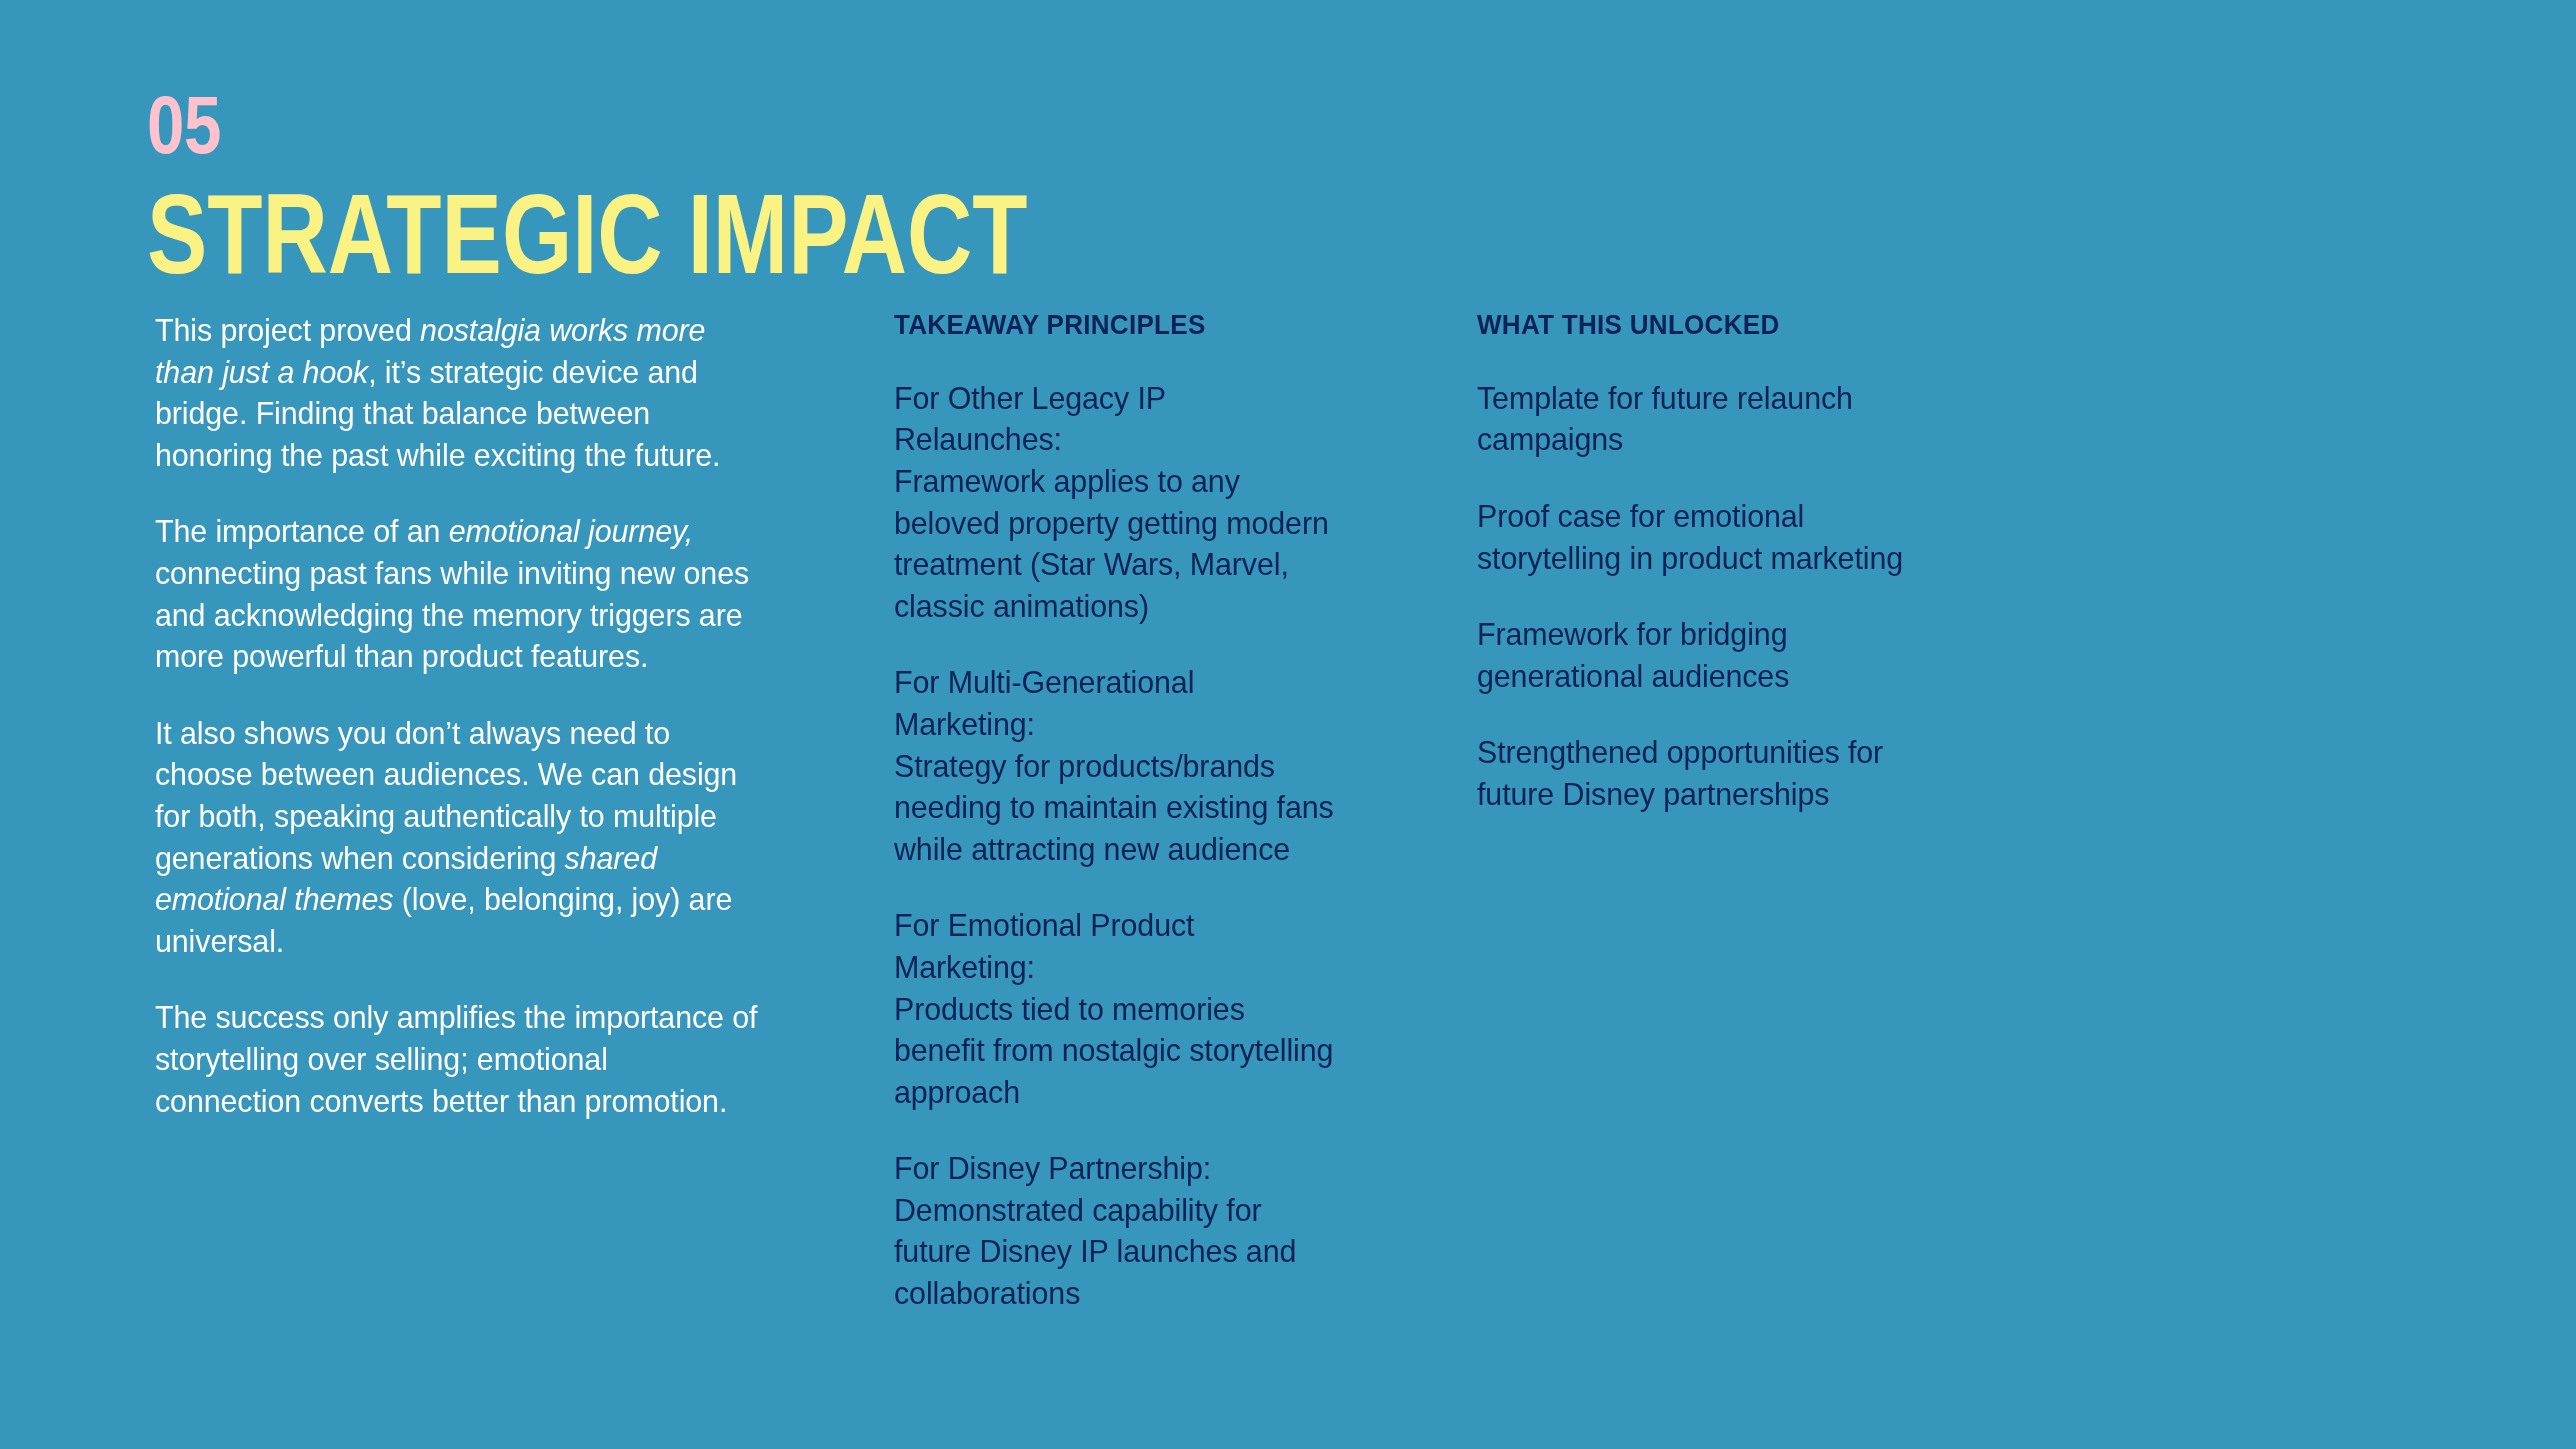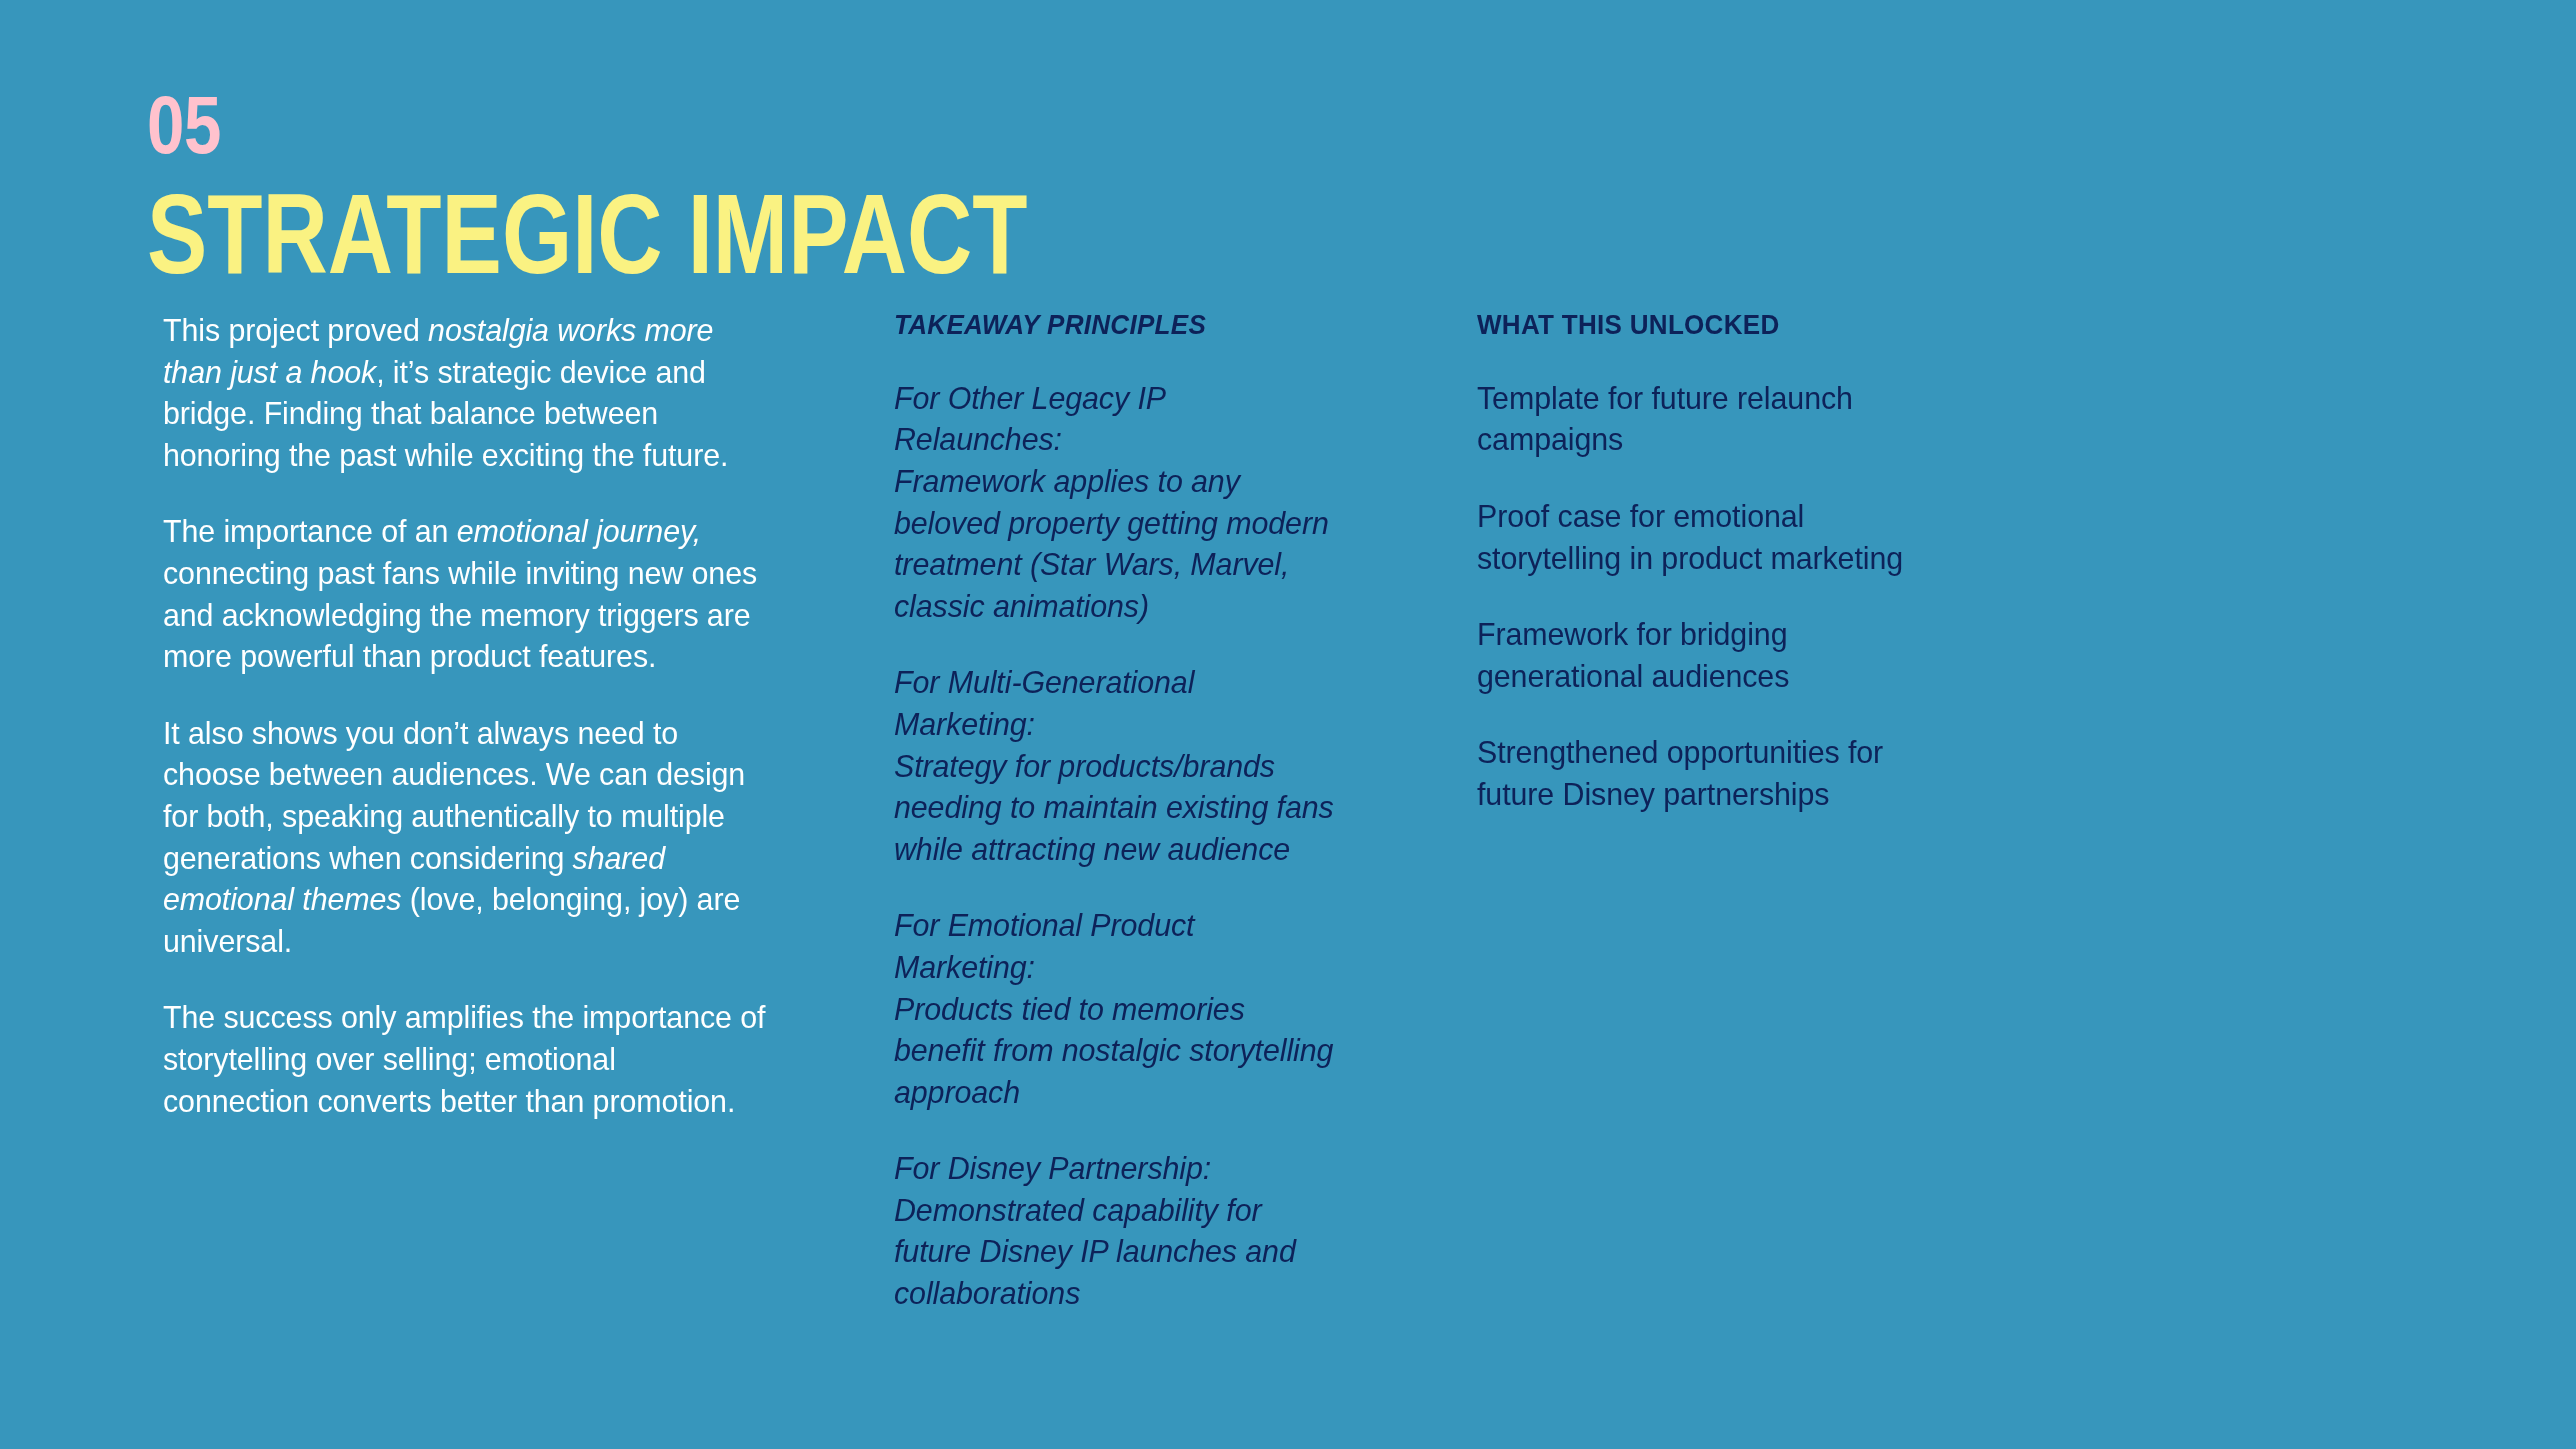--- a/index.html
+++ b/index.html
@@ -55,22 +55,22 @@
     position: absolute;
     left: 0;
     top: 310px;
     width: 2576px;
     height: 1095px;
   }
   .col {
     position: absolute;
     top: 0;
   }
-  .col-left  { left: 163px;  width: 638px; }
-  .col-mid   { left: 894px; width: 470px; font-style: italic; }
+  .col-left  { left: 155px;  width: 638px; }
+  .col-mid   { left: 894px; width: 470px; }
   .col-right { left: 1477px; width: 489px; }
 
   .col-heading {
     font-size: 28px;
     font-weight: 700;
     line-height: 1.1;
     color: #0d2259;
     letter-spacing: 0.3px;
     transform: scaleX(0.93);
     transform-origin: left top;

